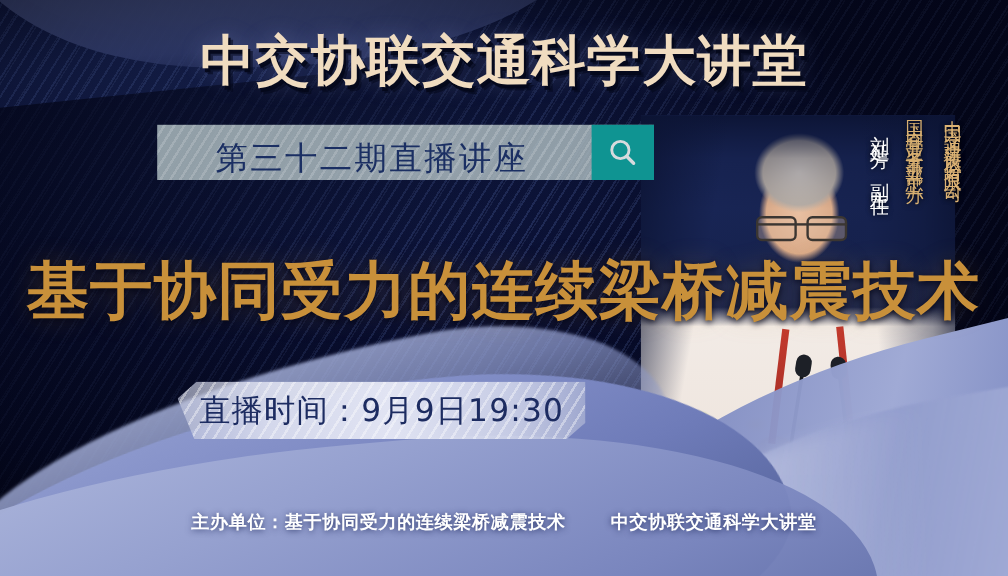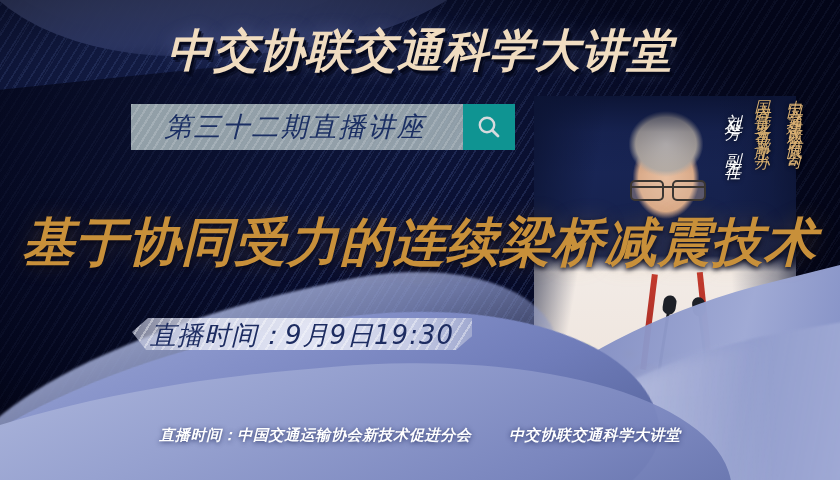--- a/index.html
+++ b/index.html
@@ -1,21 +1,20 @@
 <!DOCTYPE html>
 <html><head>
 <meta charset="utf-8">
 <style>
   html,body{margin:0;padding:0;background:#000;}
   body{font-family:"Liberation Sans","DejaVu Sans",sans-serif;}
 
   #poster{
     position:relative;width:840px;height:480px;overflow:hidden;
     background:#7f1d1d;
-    font-style:italic;
   }
 
   
   .bg-base{
     position:absolute;inset:0;
     background:
       radial-gradient(115% 85% at 18% 8%,  #1e2c63 0%, #121c49 32%, #0a1036 62%, #060a26 100%);
   }
   
   .bg-stripes{
@@ -192,23 +191,23 @@
     color:#f0dcc0;
     text-shadow:
       2px 3px 0 rgba(4,8,26,.92),
       4px 5px 0 rgba(4,8,26,.55),
       0 0 18px rgba(180,190,255,.25);
     white-space:nowrap;
   }
 
   
   .sub-bar{
-    position:absolute;left:131px;top:104px;width:384px;height:46px;
+    position:absolute;left:131px;top:104px;width:414px;height:46px;
     background:linear-gradient(90deg, rgba(168,183,188,.86) 0%, rgba(176,190,194,.82) 60%, rgba(162,178,184,.86) 100%);
-    display:flex;align-items:center;
+    display:flex;align-items:flex-end;
   }
   .sub-bar .stripe-ov{
     position:absolute;inset:0;
     background:repeating-linear-gradient(-58deg,
       rgba(255,255,255,0) 0px, rgba(255,255,255,0) 5px,
       rgba(255,255,255,.16) 5px, rgba(255,255,255,.16) 7px);
     pointer-events:none;
   }
   .sub-text{
     position:relative;flex:1;text-align:center;
@@ -227,24 +226,24 @@
     position:absolute;left:22px;top:208px;
     font-family:"DejaVu Sans","Liberation Sans",sans-serif;
     font-size:52px;font-weight:700;letter-spacing:1px;
     color:#c8903a;
     text-shadow:0 2px 5px rgba(2,4,20,.85), 0 0 22px rgba(200,144,58,.22);
     white-space:nowrap;
   }
 
   
   .time-pill{
-    position:absolute;left:132px;top:318px;width:340px;height:32px;
+    position:absolute;left:148px;top:318px;width:340px;height:48px;
     background:linear-gradient(90deg, rgba(196,200,222,.62) 0%, rgba(222,225,240,.88) 22%, rgba(232,234,246,.93) 52%, rgba(214,218,236,.82) 82%, rgba(188,194,218,.58) 100%);
     clip-path:polygon(16px 0, 100% 0, 100% calc(100% - 14px), calc(100% - 16px) 100%, 14px 100%, 0 14px);
-    display:flex;align-items:flex-start;justify-content:center;
+    display:flex;align-items:center;justify-content:center;
     box-shadow:0 2px 14px rgba(120,140,220,.28);
   }
   .time-pill .stripe-ov{
     position:absolute;inset:0;
     background:repeating-linear-gradient(-58deg,
       rgba(255,255,255,0) 0px, rgba(255,255,255,0) 6px,
       rgba(255,255,255,.38) 6px, rgba(255,255,255,.38) 8px);
     pointer-events:none;
     clip-path:polygon(16px 0, 100% 0, 100% calc(100% - 14px), calc(100% - 16px) 100%, 14px 100%, 0 14px);
   }
@@ -341,18 +340,18 @@
   <div class="time-pill">
     <div class="stripe-ov"></div>
     <div class="time-text">直播时间：9月9日19:30</div>
   </div>
 
   <div class="v-col v-name">刘延芳　副主任</div>
   <div class="v-col v-dept">国内直营业务事业部总工办</div>
   <div class="v-col v-corp">中国交通建设股份有限公司</div>
 
   <div class="footer">
-    <span>直播时间：中国交通运输协会新技术促进分会</span>
+    <span>主办单位：基于协同受力的连续梁桥减震技术</span>
     <span class="gap"></span>
     <span>中交协联交通科学大讲堂</span>
   </div>
 
 </div>
 
 </body></html>

